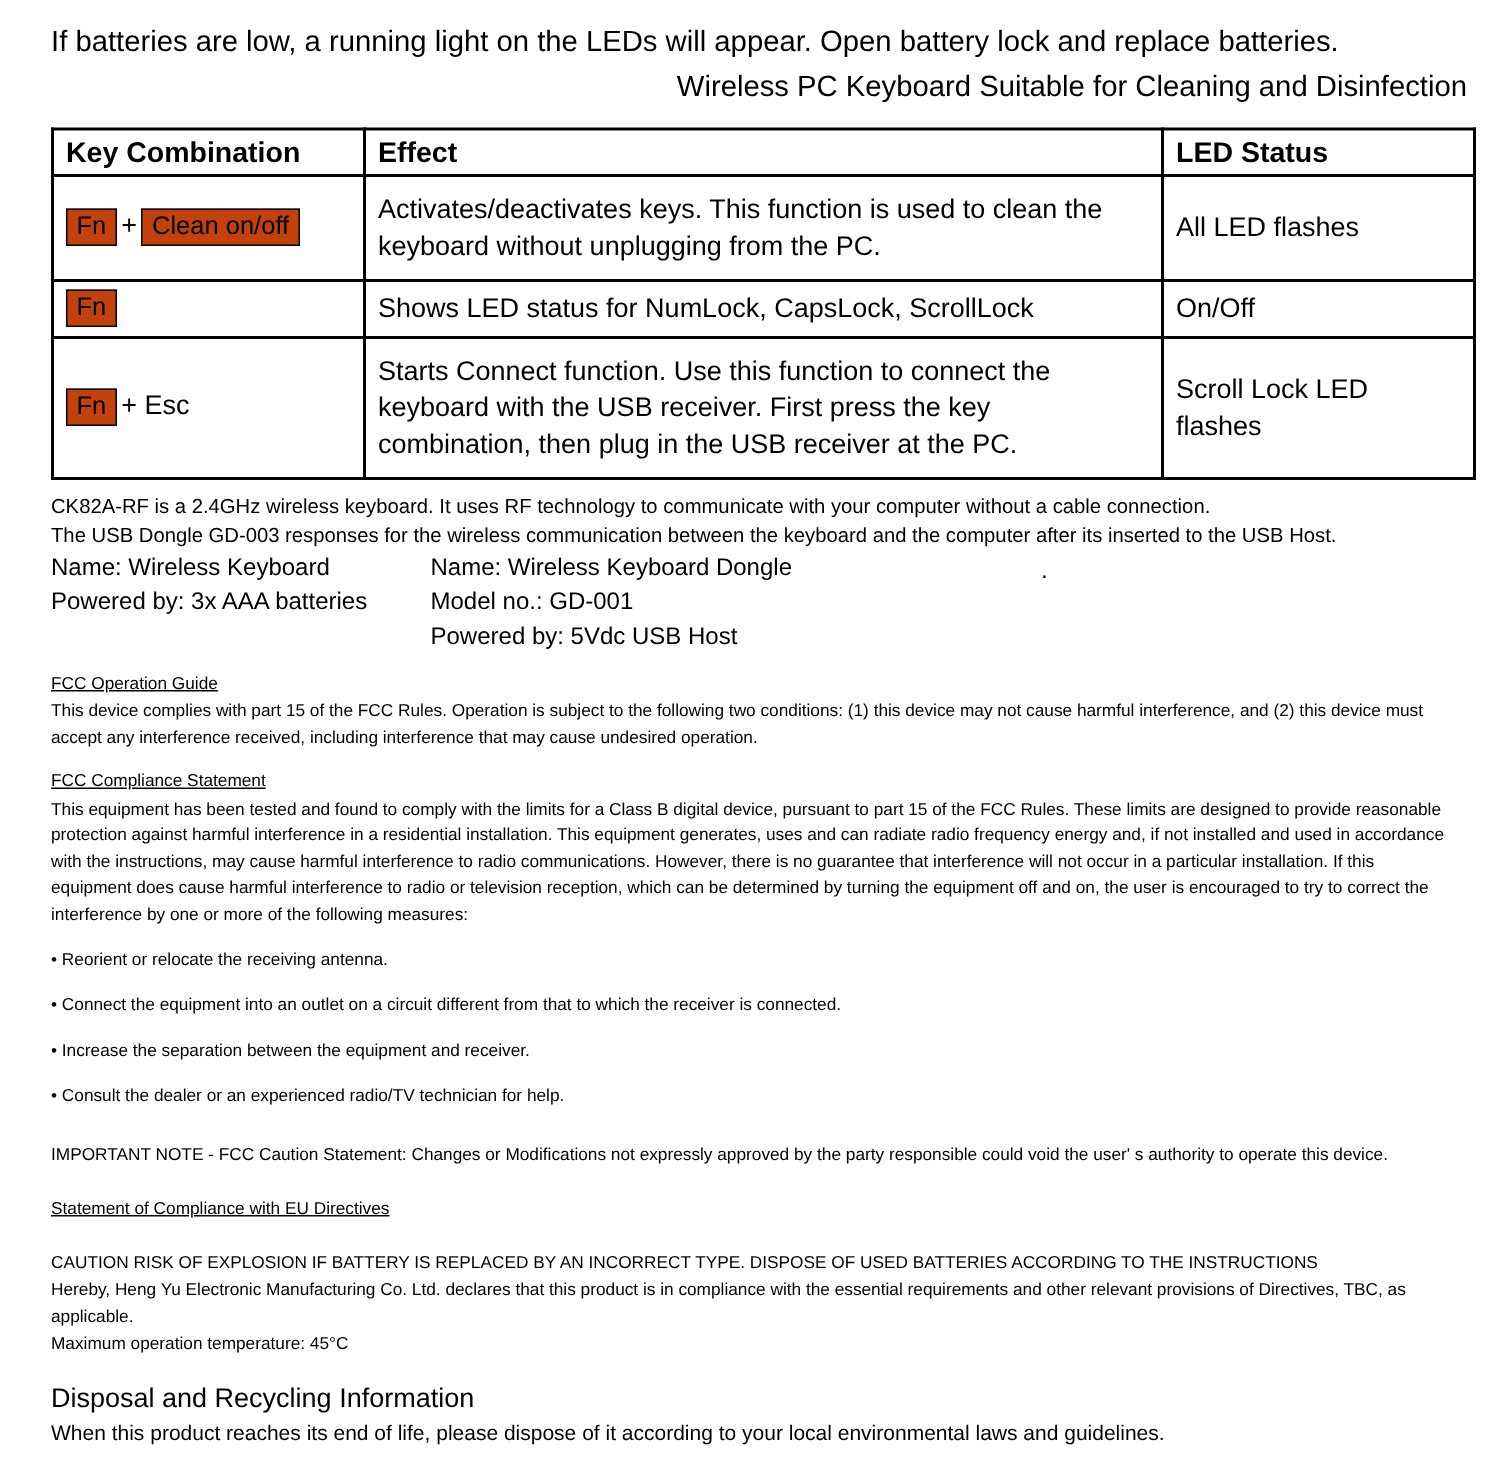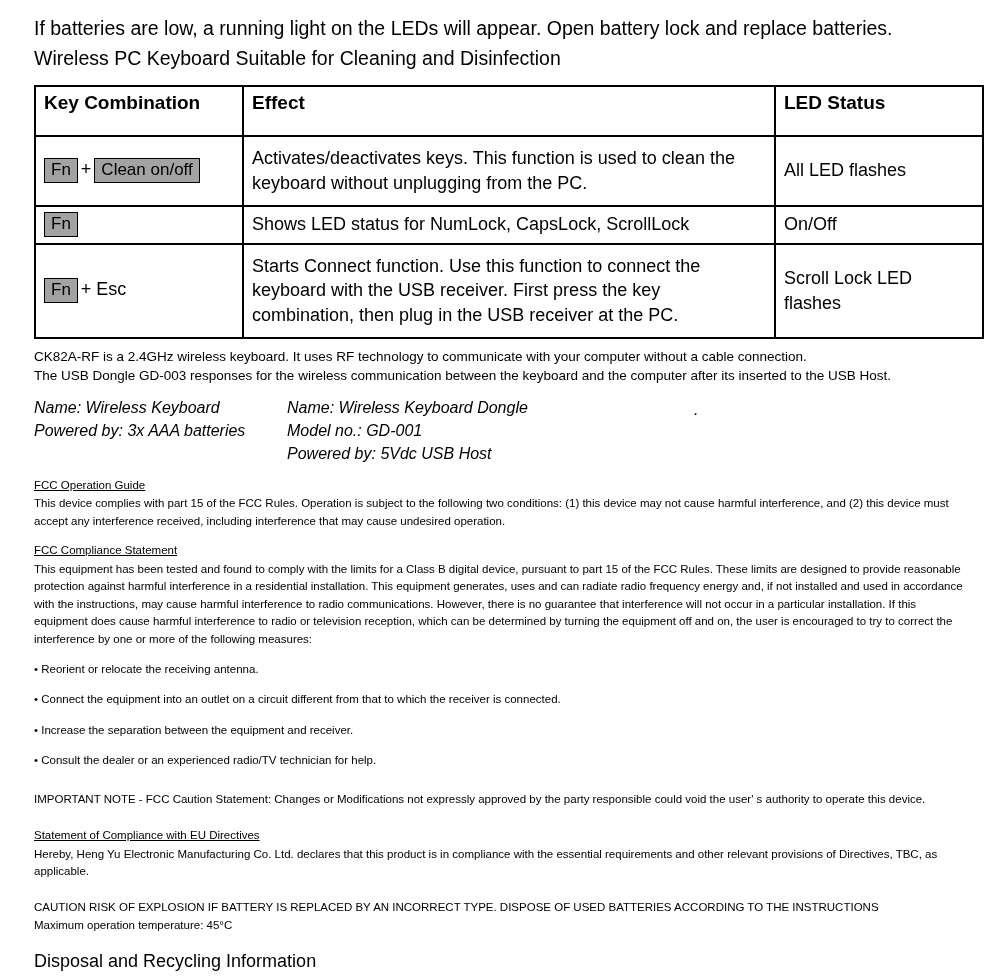--- a/index.html
+++ b/index.html
@@ -21,20 +21,21 @@
     width: 1006px;
   }
 
   .intro-line {
     font-size: 19.5px;
     line-height: 1.45;
     white-space: nowrap;
   }
   .intro-line.second {
     margin-top: 2px;
+    text-align: right;
   }
 
   
   table.keytable {
     border-collapse: collapse;
     width: 948px;
     margin-top: 12px;
     table-layout: fixed;
   }
   table.keytable th,
@@ -42,33 +43,33 @@
     border: 2px solid #000;
     padding: 3px 8px;
     vertical-align: middle;
     text-align: left;
     font-size: 18px;
   }
   table.keytable th {
     font-size: 19px;
     font-weight: bold;
     padding-top: 5px;
-    padding-bottom: 21px;
+    padding-bottom: 2px;
   }
   col.c1 { width: 208px; }
   col.c2 { width: 532px; }
   col.c3 { width: 208px; }
 
   .keycap {
     display: inline-block;
     border: 1.5px solid #000;
     padding: 1px 6px 2px 6px;
     font-size: 17px;
     line-height: 1.15;
-    background: #a3a3a3;
+    background: #c2410c;
   }
   .plus {
     display: inline-block;
     padding: 0 3px;
     font-size: 18px;
   }
   .cell-effect {
     line-height: 1.35;
     font-size: 18.5px;
   }
@@ -82,25 +83,23 @@
 
   
   .desc {
     margin-top: 8px;
     font-size: 13.5px;
     line-height: 1.45;
   }
 
   
   .specs {
-    margin-top: 10px;
     display: flex;
     font-size: 16px;
     line-height: 1.45;
-    font-style: italic;
   }
   .specs .col-a { width: 253px; }
   .specs .col-b { width: 420px; position: relative; }
   .specs .dot {
     position: absolute;
     left: 407px;
     top: 2px;
     font-size: 16px;
   }
 
@@ -206,21 +205,21 @@
   <div class="fine fine-wide">This equipment has been tested and found to comply with the limits for a Class B digital device, pursuant to part 15 of the FCC Rules. These limits are designed to provide reasonable protection against harmful interference in a residential installation. This equipment generates, uses and can radiate radio frequency energy and, if not installed and used in accordance with the instructions, may cause harmful interference to radio communications. However, there is no guarantee that interference will not occur in a particular installation. If this equipment does cause harmful interference to radio or television reception, which can be determined by turning the equipment off and on, the user is encouraged to try to correct the interference by one or more of the following measures:</div>
 
   <div class="bullet">• Reorient or relocate the receiving antenna.</div>
   <div class="bullet">• Connect the equipment into an outlet on a circuit different from that to which the receiver is connected.</div>
   <div class="bullet">• Increase the separation between the equipment and receiver.</div>
   <div class="bullet">• Consult the dealer or an experienced radio/TV technician for help.</div>
 
   <div class="fine" style="margin-top:22px;">IMPORTANT NOTE - FCC Caution Statement: Changes or Modifications not expressly approved by the party responsible could void the user' s authority to operate this device.</div>
 
   <div class="fine-h" style="margin-top:19px;">Statement of Compliance with EU Directives</div>
+  <div class="fine" style="margin-top:18px;">CAUTION RISK OF EXPLOSION IF BATTERY IS REPLACED BY AN INCORRECT TYPE. DISPOSE OF USED BATTERIES ACCORDING TO THE INSTRUCTIONS</div>
+
   <div class="fine fine-wide">Hereby, Heng Yu Electronic Manufacturing Co. Ltd. declares that this product is in compliance with the essential requirements and other relevant provisions of Directives, TBC, as applicable.</div>
-
-  <div class="fine" style="margin-top:18px;">CAUTION RISK OF EXPLOSION IF BATTERY IS REPLACED BY AN INCORRECT TYPE. DISPOSE OF USED BATTERIES ACCORDING TO THE INSTRUCTIONS</div>
   <div class="fine">Maximum operation temperature: 45°C</div>
 
   <div class="disposal-title">Disposal and Recycling Information</div>
   <div class="disposal-line">When this product reaches its end of life, please dispose of it according to your local environmental laws and guidelines.</div>
 
 </div>
 
 </body></html>

